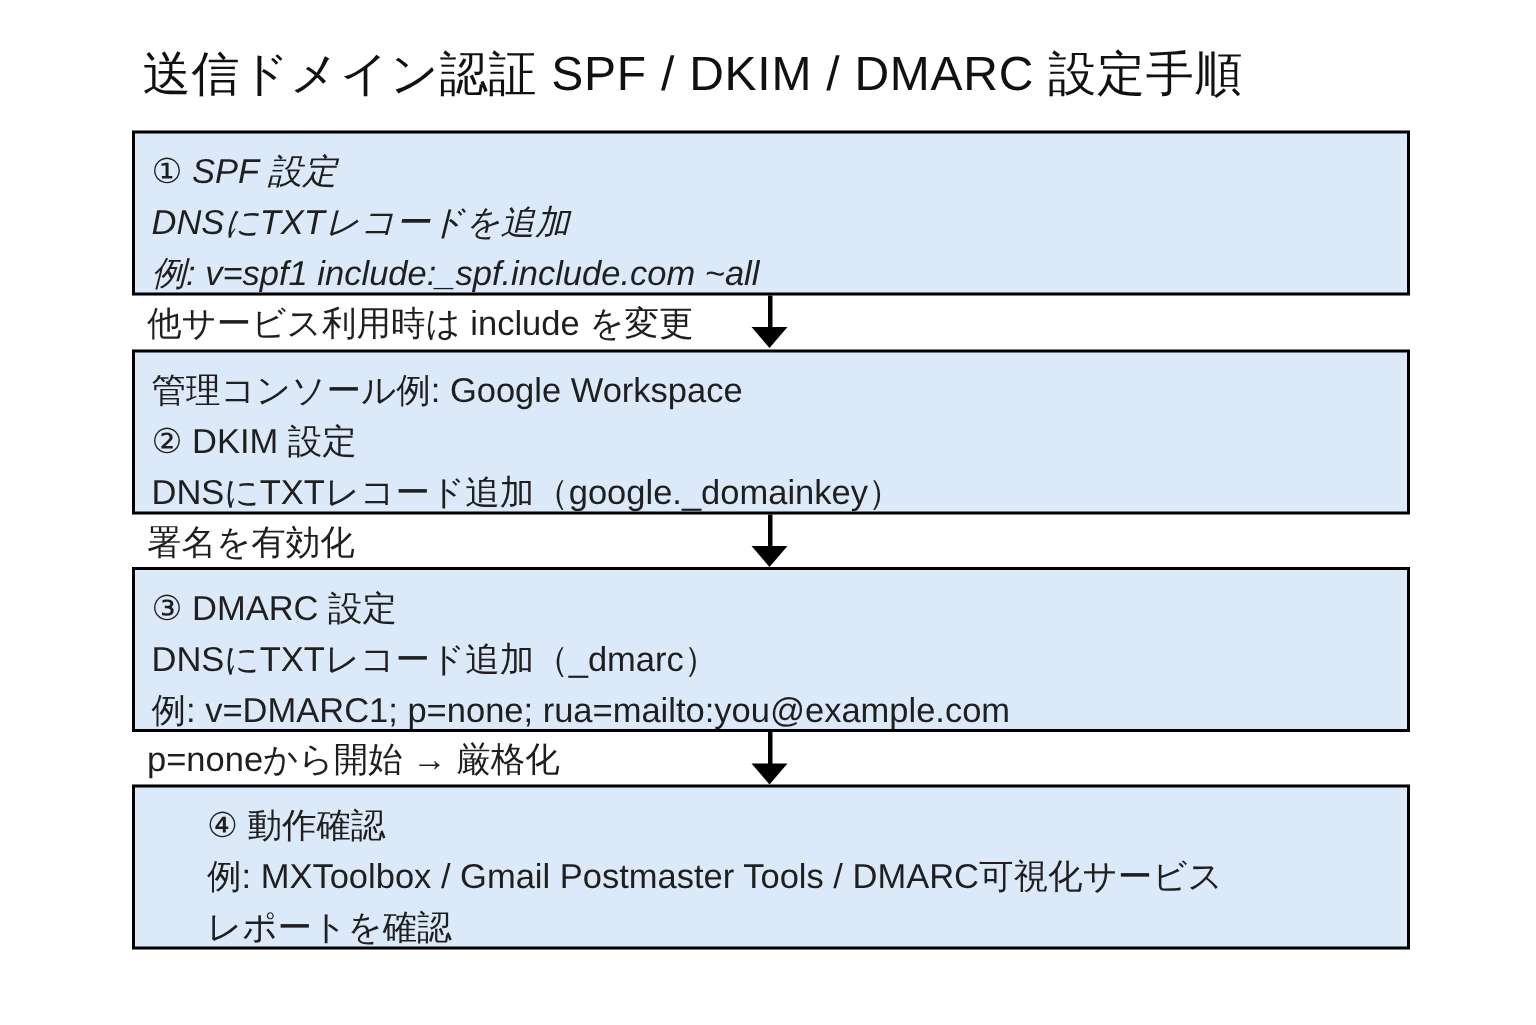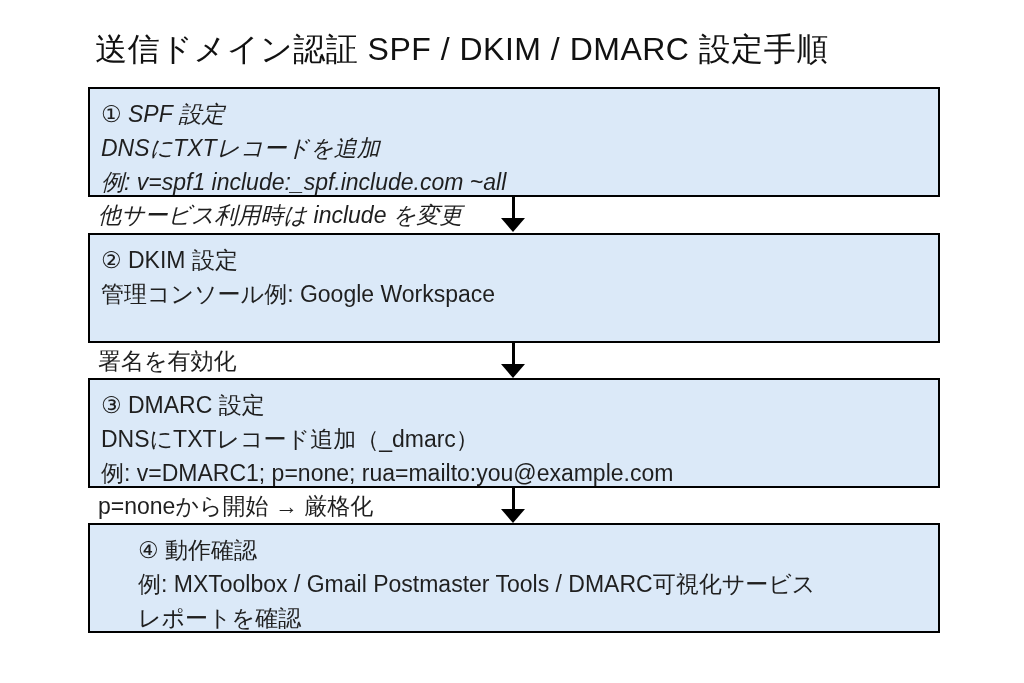--- a/index.html
+++ b/index.html
@@ -48,21 +48,21 @@
 
   .connector-label {
     position: absolute;
     left: 98px;
     height: 36px;
     line-height: 36px;
     font-size: 23px;
     color: #1f1f1f;
     white-space: nowrap;
   }
-  .c1 { top: 197px; font-style: italic; }
+  .c1 { top: 197px; }
   .c2 { top: 343px; }
   .c3 { top: 488px; }
 
   .arrow {
     position: absolute;
     left: 501px;
     width: 24px;
     height: 36px;
   }
   .a1 { top: 197px; }
@@ -100,22 +100,23 @@
     <div>例: v=spf1 include:_spf.include.com ~all</div>
   </div>
 
   <div class="connector-label c1">他サービス利用時は include を変更</div>
   <div class="arrow a1">
     <div class="shaft"></div>
     <div class="head"></div>
   </div>
 
   <div class="step-box b2">
+    <div>管理コンソール例: Google Workspace</div>
     <div>② DKIM 設定</div>
-    <div>管理コンソール例: Google Workspace</div>
+    <div>DNSにTXTレコード追加（google._domainkey）</div>
   </div>
 
   <div class="connector-label c2">署名を有効化</div>
   <div class="arrow a2">
     <div class="shaft"></div>
     <div class="head"></div>
   </div>
 
   <div class="step-box b3">
     <div>③ DMARC 設定</div>

